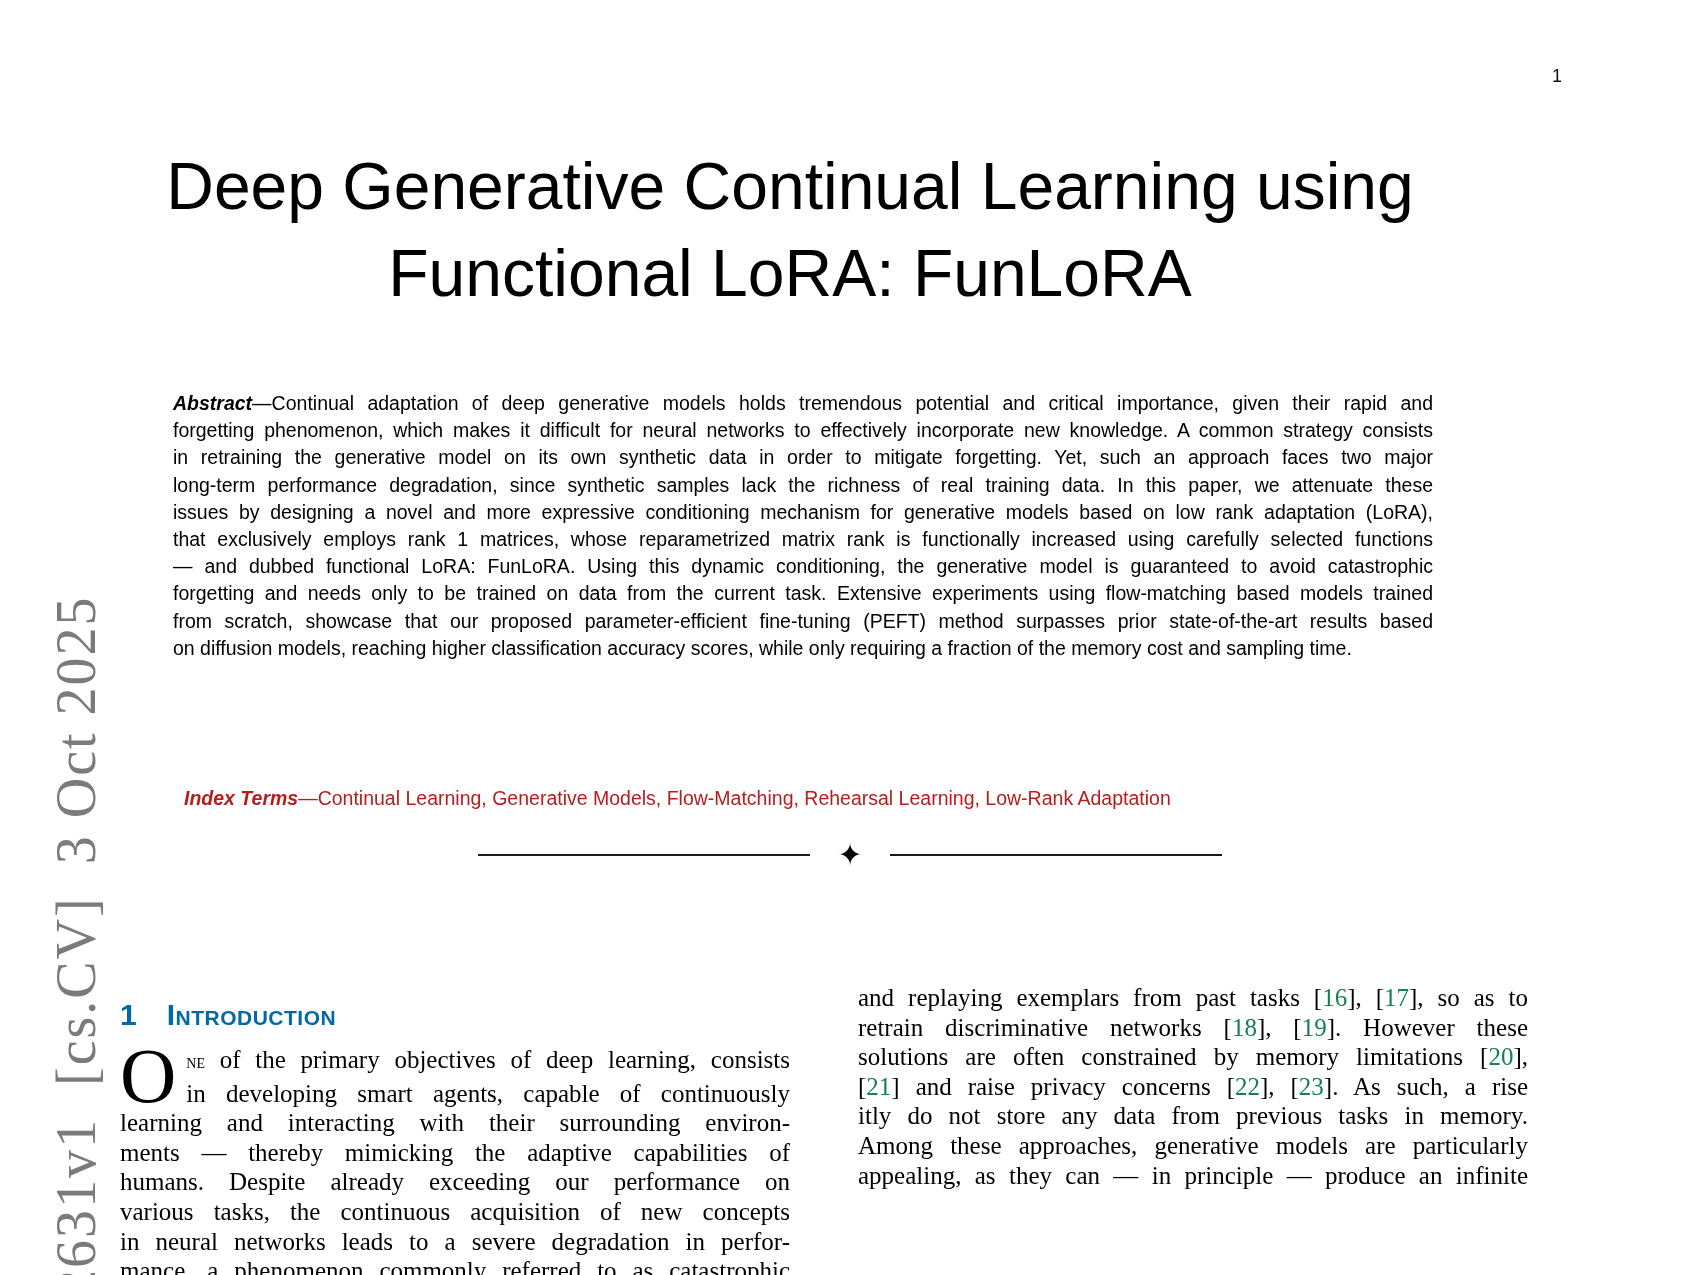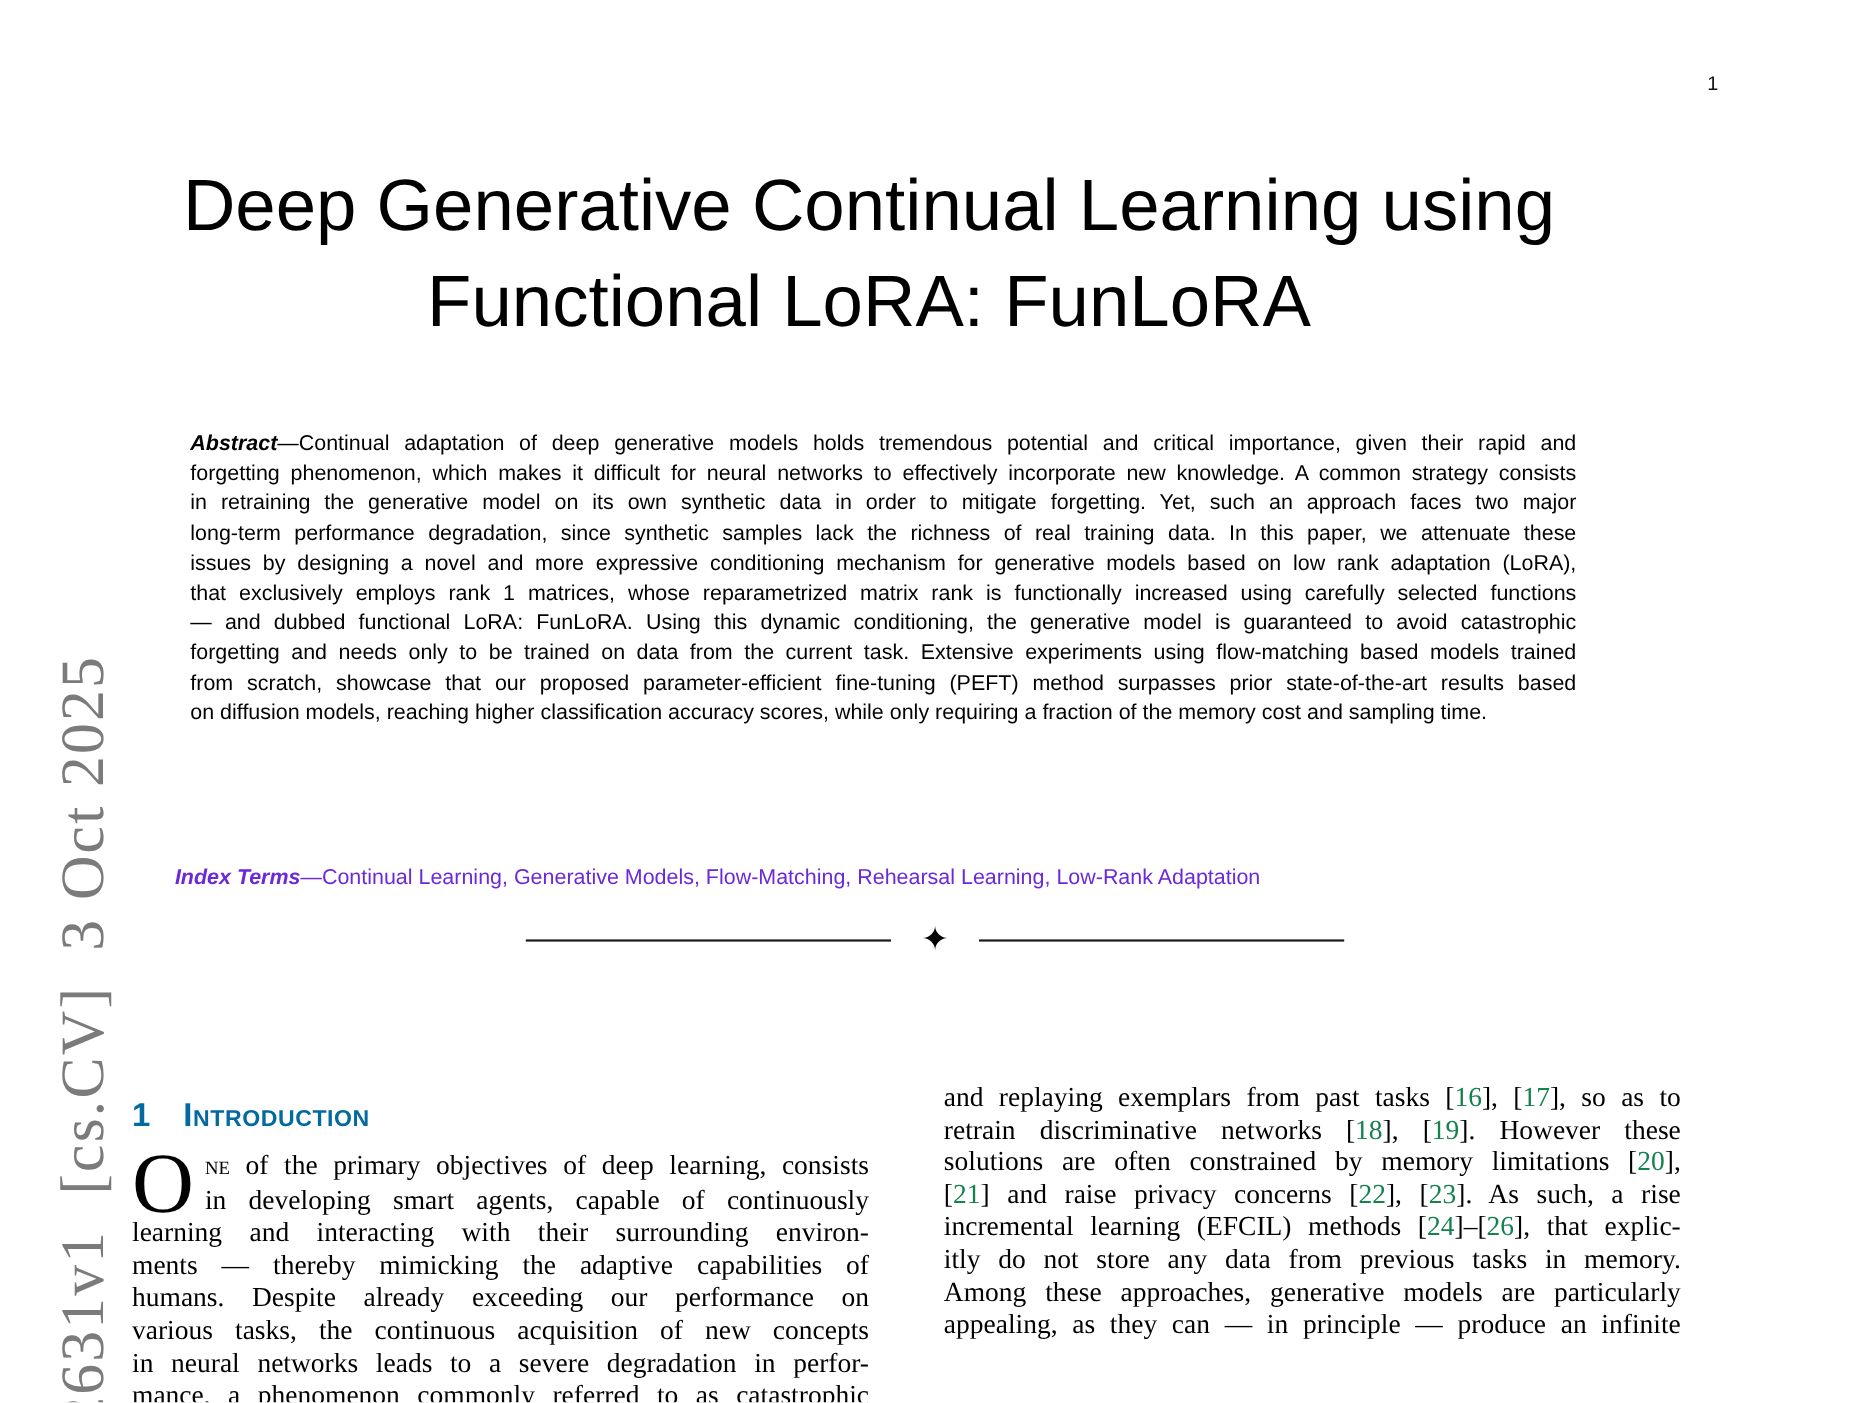--- a/index.html
+++ b/index.html
@@ -64,24 +64,24 @@
     text-align:justify;
     text-align-last:justify;
   }
   .abs-lines .tline:last-child{
     text-align-last:auto;
   }
   .lead{font-weight:bold;font-style:italic;}
   
   .index-terms{
     position:absolute;
-    left:159px; top:787px;
+    left:184px; top:787px;
     width:1260px;
     font:19.5px "Liberation Sans", sans-serif;
-    color:#6d28d9;
+    color:#b91c1c;
   }
   
   .divider{
     position:absolute;
     left:0; right:0; top:838px;
     height:34px;
     display:flex;
     justify-content:center;
     align-items:center;
     gap:27px;
@@ -121,21 +121,21 @@
   }
   .body-lines .tline, .intro-para .tline{
     text-align:justify;
     text-align-last:justify;
   }
   .dropcap{
     float:left;
     font:78px/60px "Liberation Serif", serif;
     margin:1px 10px 0 0;
   }
-  .sc{font-size:17px;}
+  .sc{font-size:14px;}
   .cite{color:var(--cite-color);}
 </style>
 </head>
 <body>
 
 <div class="page">
 
   <div class="page-number">1</div>
 
   <div class="watermark">2631v1  [cs.CV]  3 Oct 2025</div>
@@ -186,20 +186,19 @@
         </div>
     </div>
   </div>
 
   <div class="col col-right">
     <div class="body-lines">
         <div class="tline">and replaying exemplars from past tasks [<span class="cite">16</span>], [<span class="cite">17</span>], so as to</div>
         <div class="tline">retrain discriminative networks [<span class="cite">18</span>], [<span class="cite">19</span>]. However these</div>
         <div class="tline">solutions are often constrained by memory limitations [<span class="cite">20</span>],</div>
         <div class="tline">[<span class="cite">21</span>] and raise privacy concerns [<span class="cite">22</span>], [<span class="cite">23</span>]. As such, a rise</div>
-        <div class="tline">incremental learning (EFCIL) methods [<span class="cite">24</span>]–[<span class="cite">26</span>], that explic-</div>
         <div class="tline">itly do not store any data from previous tasks in memory.</div>
         <div class="tline">Among these approaches, generative models are particularly</div>
         <div class="tline">appealing, as they can — in principle — produce an infinite</div>
       </div>
   </div>
 
 </div>
 
 </body></html>

